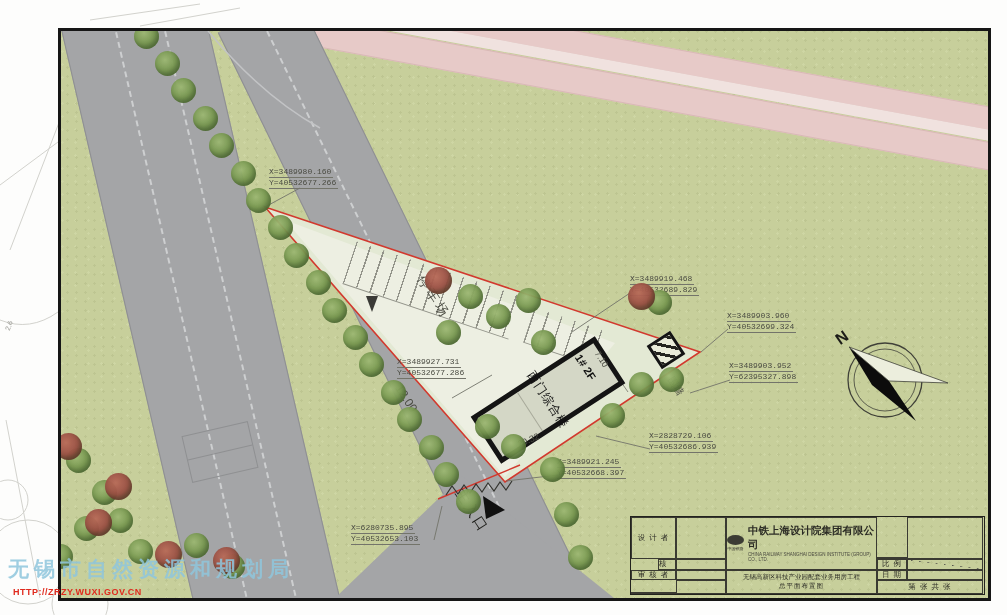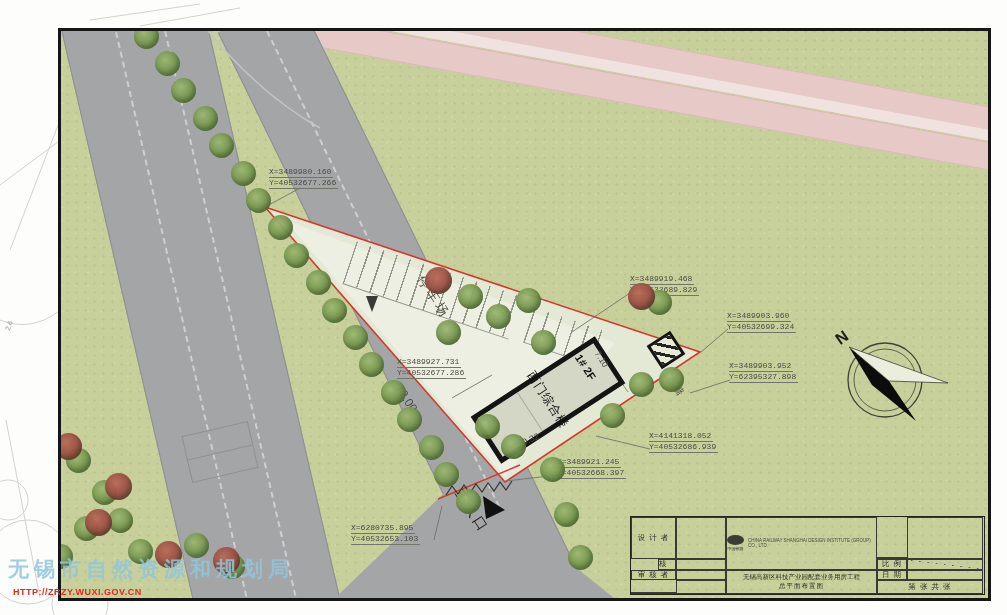--- a/index.html
+++ b/index.html
@@ -178,21 +178,21 @@
       </div>
       <div class="coord" style="left:727px;top:311px;">
         <span>X=3489903.960</span>
         <span>Y=40532699.324</span>
       </div>
       <div class="coord" style="left:729px;top:361px;">
         <span>X=3489903.952</span>
         <span>Y=62395327.898</span>
       </div>
       <div class="coord" style="left:649px;top:431px;">
-        <span>X=4141318.052</span>
+        <span>X=2828729.106</span>
         <span>Y=40532686.939</span>
       </div>
       <div class="coord" style="left:557px;top:457px;">
         <span>X=3489921.245</span>
         <span>Y=40532668.397</span>
       </div>
       <div class="coord" style="left:397px;top:357px;">
         <span>X=3489927.731</span>
         <span>Y=40532677.286</span>
       </div>
@@ -260,20 +260,21 @@
         <div class="c" style="grid-column:2;grid-row:3;"></div>
         <div class="c" style="grid-column:1;grid-row:4;margin-top:12px;">审 定 者</div>
         <div class="c" style="grid-column:2;grid-row:4;"></div>
 
         <div class="c company-cell">
           <div class="logo">
             <div class="oval"></div>
             <div class="lt">中国铁路</div>
           </div>
           <div>
+            <div class="company-name">中铁上海设计院集团有限公司</div>
             <div class="company-en">CHINA RAILWAY SHANGHAI DESIGN INSTITUTE (GROUP) CO., LTD.</div>
           </div>
         </div>
         <div class="c proj-cell">
           <div class="proj1">无锡高新区科技产业园配套业务用房工程</div>
           <div class="proj2">总平面布置图</div>
         </div>
 
         <div class="c" style="grid-column:4;grid-row:1;margin-top:40px;">图  号</div>
         <div class="c" style="grid-column:5;grid-row:1;"></div>

